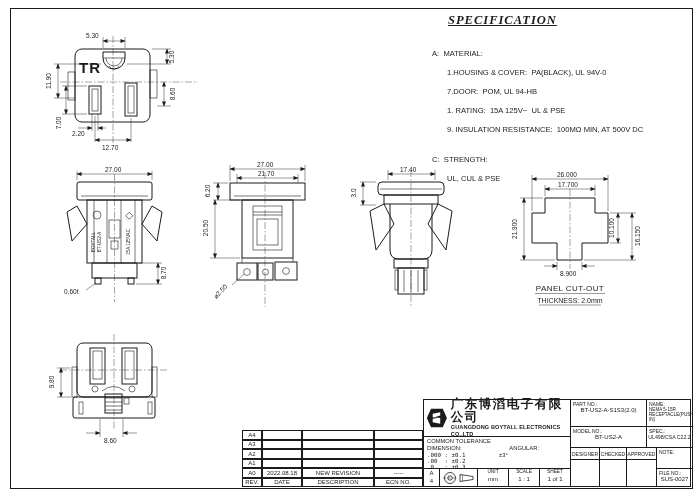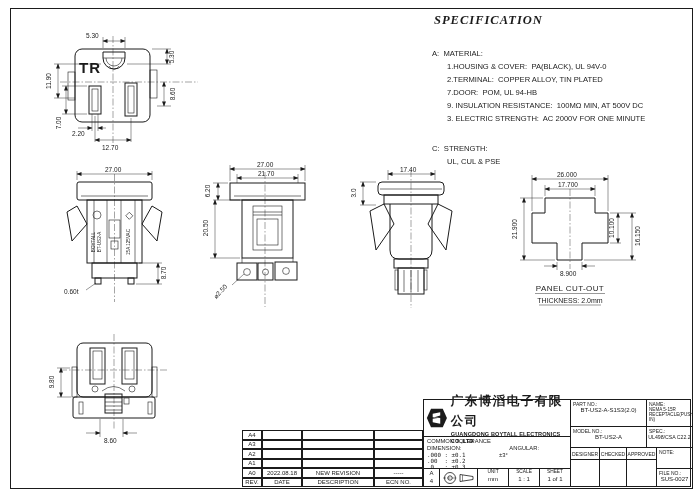--- a/index.html
+++ b/index.html
@@ -12,37 +12,37 @@
   .ol2{fill:none;stroke:#1b1b1b;stroke-width:.6;}
   .dim{stroke:#1b1b1b;stroke-width:.45;fill:none;}
   .cl{stroke:#1b1b1b;stroke-width:.4;stroke-dasharray:7 2 1.5 2;fill:none;}
   .dt{font:6.5px "Liberation Sans",sans-serif;fill:#1b1b1b;}
   .mk{font:4.6px "Liberation Sans",sans-serif;fill:#1b1b1b;}
   .tr{font:bold 15px "Liberation Sans",sans-serif;fill:#1b1b1b;letter-spacing:1px;}
   .lbl{font:8px "Liberation Sans",sans-serif;fill:#1b1b1b;letter-spacing:.4px;}
   .lbl2{font:7px "Liberation Sans",sans-serif;fill:#1b1b1b;}
   
   .spec{position:absolute;left:432px;top:13px;width:256px;}
-  .spec-title{margin:0 0 7px 2px;font:bold italic 12.5px "Liberation Serif",serif;
-              letter-spacing:1px;}
+  .spec-title{margin:0 0 7px 16px;font:bold italic 12.5px "Liberation Serif",serif;
+              text-decoration:underline;letter-spacing:1px;}
   .spec-h{font:7.6px "Liberation Sans",sans-serif;margin-top:21px;white-space:pre;}
-  .spec-l{font:7.6px "Liberation Sans",sans-serif;margin-left:15px;margin-top:4px;white-space:pre;}
+  .spec-l{font:7.6px "Liberation Sans",sans-serif;margin-left:15px;margin-top:10px;white-space:pre;}
   
   .rt{position:absolute;left:242px;top:430px;width:181px;height:57px;
       display:grid;grid-template-columns:20px 40px 72px 49px;grid-auto-rows:9.5px;}
   .rt-cell{border:0.5px solid #1b1b1b;font:6px "Liberation Sans",sans-serif;
            display:flex;align-items:center;justify-content:center;overflow:hidden;}
   
   .tb{position:absolute;left:423px;top:399px;width:268px;height:88px;border:1px solid #1b1b1b;box-sizing:border-box;}
   .tb .cell{position:absolute;box-sizing:border-box;border-right:0.6px solid #1b1b1b;border-bottom:0.6px solid #1b1b1b;overflow:hidden;}
   .tb .lab{font:5px "Liberation Sans",sans-serif;padding:1px 0 0 2px;}
   .tb .val{font:6px "Liberation Sans",sans-serif;text-align:center;}
   .tb-company{left:0;top:0;width:147px;height:37px;display:flex;align-items:center;padding:0 2px;box-sizing:border-box;border-right:0.6px solid #1b1b1b;border-bottom:0.6px solid #1b1b1b;position:absolute;}
   .co-names{margin-left:3px;}
-  .co-cn{font-weight:bold;font-size:12.5px;letter-spacing:1.5px;line-height:20px;}
+  .co-cn{font-weight:bold;font-size:12.5px;letter-spacing:1.5px;line-height:13px;}
   .co-en{font-weight:bold;font-size:5.6px;letter-spacing:.1px;line-height:7px;}
   .tb-tol{left:0;top:37px;width:147px;height:32px;font:5.8px "DejaVu Sans Mono",monospace;padding:1px 3px;box-sizing:border-box;position:absolute;border-right:0.6px solid #1b1b1b;border-bottom:0.6px solid #1b1b1b;}
   .tol-row{white-space:pre;line-height:6.2px;}
   .tol-head{font-family:"Liberation Sans",sans-serif;line-height:7px;}
   .tol-dims{display:flex;justify-content:space-between;padding-right:28px;font-family:"Liberation Sans",sans-serif;line-height:7px;}
   .small-lab{font-size:4.8px;text-align:center;line-height:6px;font-family:"Liberation Sans",sans-serif;}
   .small-val{font-size:6px;text-align:center;line-height:8px;font-family:"Liberation Sans",sans-serif;}
 </style>
 </head>
 <body>
@@ -311,24 +311,23 @@
       <line class="dim" x1="38" y1="107" x2="52" y2="107" marker-end="url(#arr)"></line>
       <line class="dim" x1="89" y1="107" x2="75" y2="107" marker-end="url(#arr)"></line>
       <text class="dt" x="56" y="117">8.60</text>
     </g>
   </svg>
 
   <section class="spec">
     <h1 class="spec-title">SPECIFICATION</h1>
     <div class="spec-h">A:  MATERIAL:</div>
     <div class="spec-l">1.HOUSING &amp; COVER:  PA(BLACK), UL 94V-0</div>
-    <div class="spec-l">2.TERMINAL:  COPPER ALLOY, TIN PLATED</div>
     <div class="spec-l">7.DOOR:  POM, UL 94-HB</div>
+    <div class="spec-l">1. RATING:  15A 125V~  UL &amp; PSE</div>
     <div class="spec-l">9. INSULATION RESISTANCE:  100MΩ MIN, AT 500V DC</div>
-    <div class="spec-l">3. ELECTRIC STRENGTH:  AC 2000V FOR ONE MINUTE</div>
     <div class="spec-h">C:  STRENGTH:</div>
     <div class="spec-l">UL, CUL &amp; PSE</div>
   </section>
 
   <div class="rt">
     <div class="rt-cell">A4</div>
     <div class="rt-cell"></div>
     <div class="rt-cell"></div>
     <div class="rt-cell"></div>
     <div class="rt-cell">A3</div>

